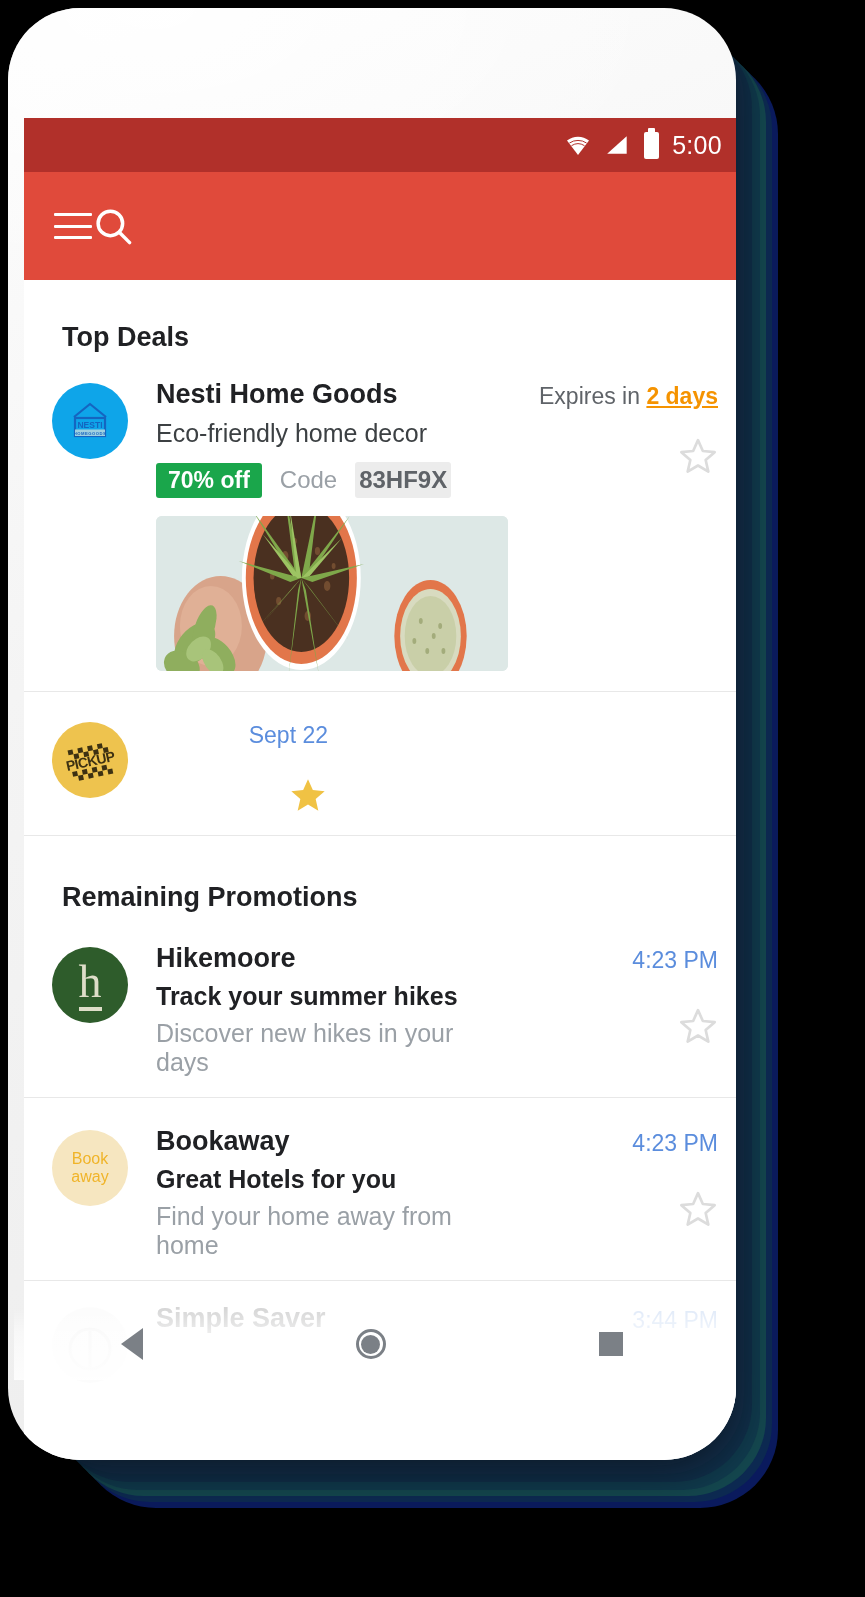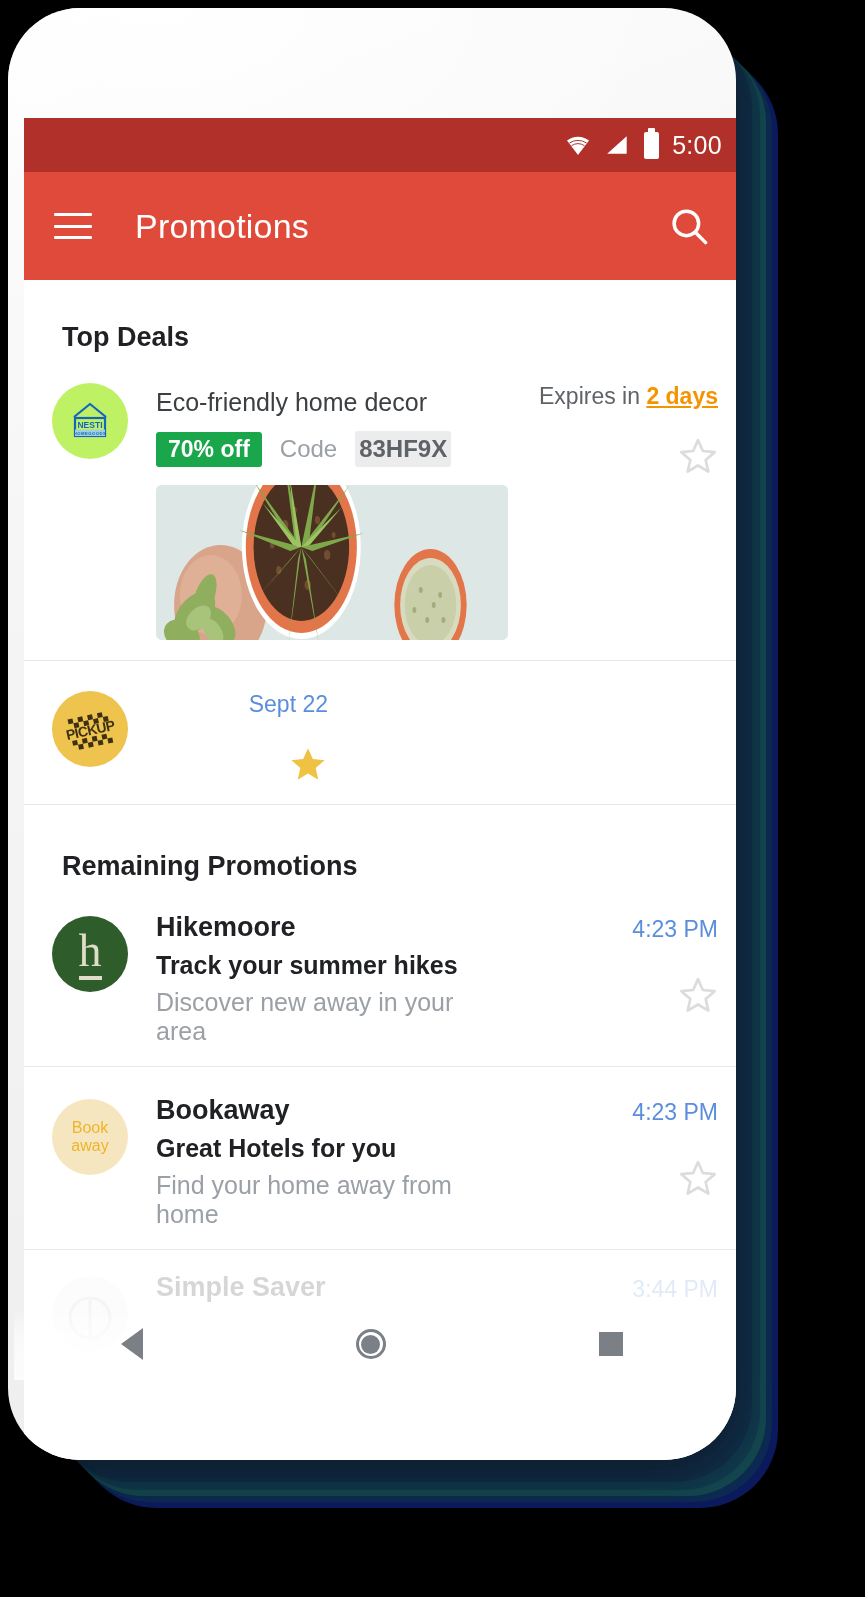--- a/index.html
+++ b/index.html
@@ -73,21 +73,21 @@
   .section-head {
     font-size: 27px; font-weight: 700; color: #202124;
     padding: 42px 0 0 38px;
   }
 
   .row { display: flex; padding: 26px 22px 20px 28px; position: relative; }
   .divider { height: 1px; background: #e8e8e8; margin: 0; }
 
   .avatar { width: 76px; height: 76px; border-radius: 50%; flex: 0 0 76px; margin-top: 4px;
             display:flex; align-items:center; justify-content:center; overflow:hidden;}
-  .av-nesti { background: #bef264; }
+  .av-nesti { background: #0ea5e9; }
   .av-pickup { background: #eec34e; }
   .av-hike  { background: #2e5c2b; }
   .av-book  { background: #f6e6c0; }
   .av-simple{ background: #f3f3f3; }
 
   .av-hike span { font-family:"Liberation Serif", serif; font-size:46px; color:#ddddc8; line-height:1;
                   border-bottom:4px solid #ddddc8; padding-bottom:2px;}
   .av-book span { font-size:16px; color:#f0b429; font-weight:400; line-height:1.15; text-align:center;}
 
   .body { flex: 1; padding-left: 28px; padding-right: 10px; min-width:0; }
@@ -162,21 +162,20 @@
         <div class="ic-batt"></div>
         <div class="sb-time">5:00</div>
       </div>
 
       <div class="appbar">
         <div class="hamburger">
           <i></i>
             <i></i>
             <i></i>
         </div>
-        <div class="appbar-title">Promotions</div>
         <svg class="search-ic" viewBox="0 0 24 24">
           <circle cx="10.5" cy="10.5" r="7" fill="none" stroke="#fff" stroke-width="2"></circle>
           <line x1="15.6" y1="15.6" x2="21.5" y2="21.5" stroke="#fff" stroke-width="2" stroke-linecap="round"></line>
         </svg>
       </div>
 
       <div class="content">
 
         <div class="section-head">Top Deals</div>
 
@@ -184,20 +183,21 @@
           <div class="avatar av-nesti">
             <svg viewBox="0 0 60 60" width="60" height="60">
               <path d="M14 26 L30 13 L46 26" fill="none" stroke="#1565c0" stroke-width="2.2" stroke-linejoin="round"></path>
               <rect x="15" y="27" width="30" height="18" fill="none" stroke="#1565c0" stroke-width="2.2"></rect>
               <text x="30" y="37" font-size="8.5" fill="#1565c0" text-anchor="middle" font-family="Liberation Sans, sans-serif" font-weight="700">NESTI</text>
               <rect x="15" y="38.5" width="30" height="6.5" fill="#9fd0e0"></rect>
               <text x="30" y="43.5" font-size="4.2" fill="#1565c0" text-anchor="middle" font-family="Liberation Sans, sans-serif" font-weight="700" letter-spacing=".5">HOMEGOODS</text>
             </svg>
           </div>
           <div class="body">
+            <div class="title">Nesti Home Goods</div>
             <div class="subtitle">Eco-friendly home decor</div>
             <div class="chips">
               <span class="badge">70% off</span>
               <span class="code-label">Code</span>
               <span class="code-chip">83HF9X</span>
             </div>
             <div class="promo-img">
               <svg viewBox="0 0 545 155" width="100%" height="100%" preserveAspectRatio="none">
                 <rect width="545" height="155" fill="#dde8e6"></rect>
 
@@ -310,21 +310,21 @@
 
         <div class="section-head" style="padding-top:46px;">Remaining Promotions</div>
 
         <div class="row" style="padding-top:30px;">
           <div class="avatar av-hike">
             <span>h</span>
           </div>
           <div class="body">
             <div class="title">Hikemoore</div>
             <div class="sub-bold">Track your summer hikes</div>
-            <div class="snippet">Discover new away in your area</div>
+            <div class="snippet">Discover new hikes in your days</div>
           </div>
           <div class="meta">
             <div class="meta-date">4:23 PM</div>
             <svg class="star" viewBox="0 0 24 24" style="margin-top:32px;">
               <path d="M12 2.5 L14.9 9.0 L22 9.7 L16.6 14.4 L18.2 21.4 L12 17.7 L5.8 21.4 L7.4 14.4 L2 9.7 L9.1 9.0 Z" fill="none" stroke="#dcdcdc" stroke-width="1.6" stroke-linejoin="round"></path>
             </svg>
           </div>
         </div>
 
         <div class="divider"></div>

